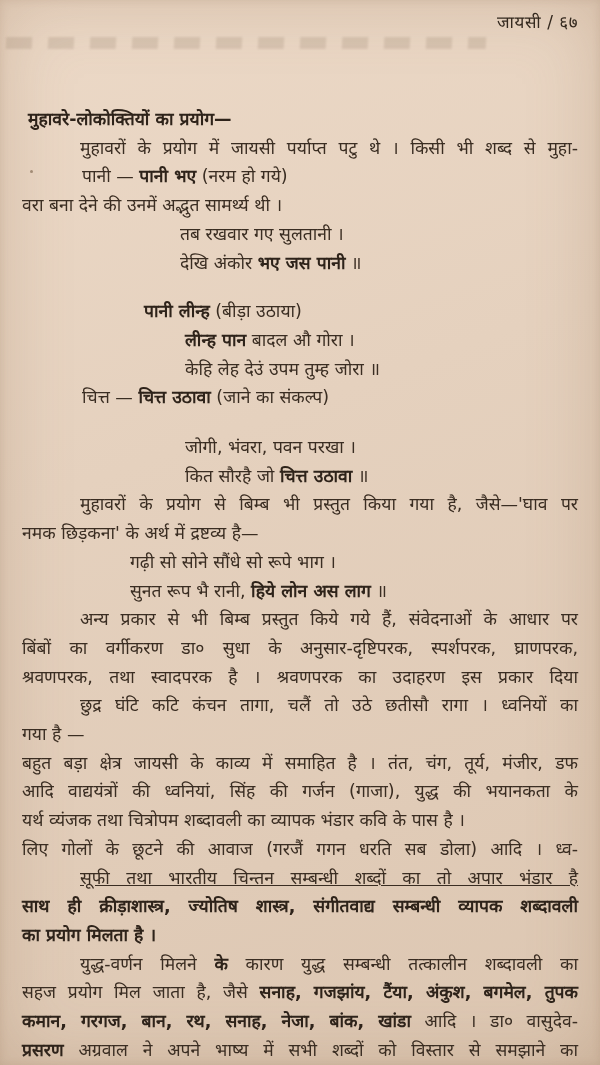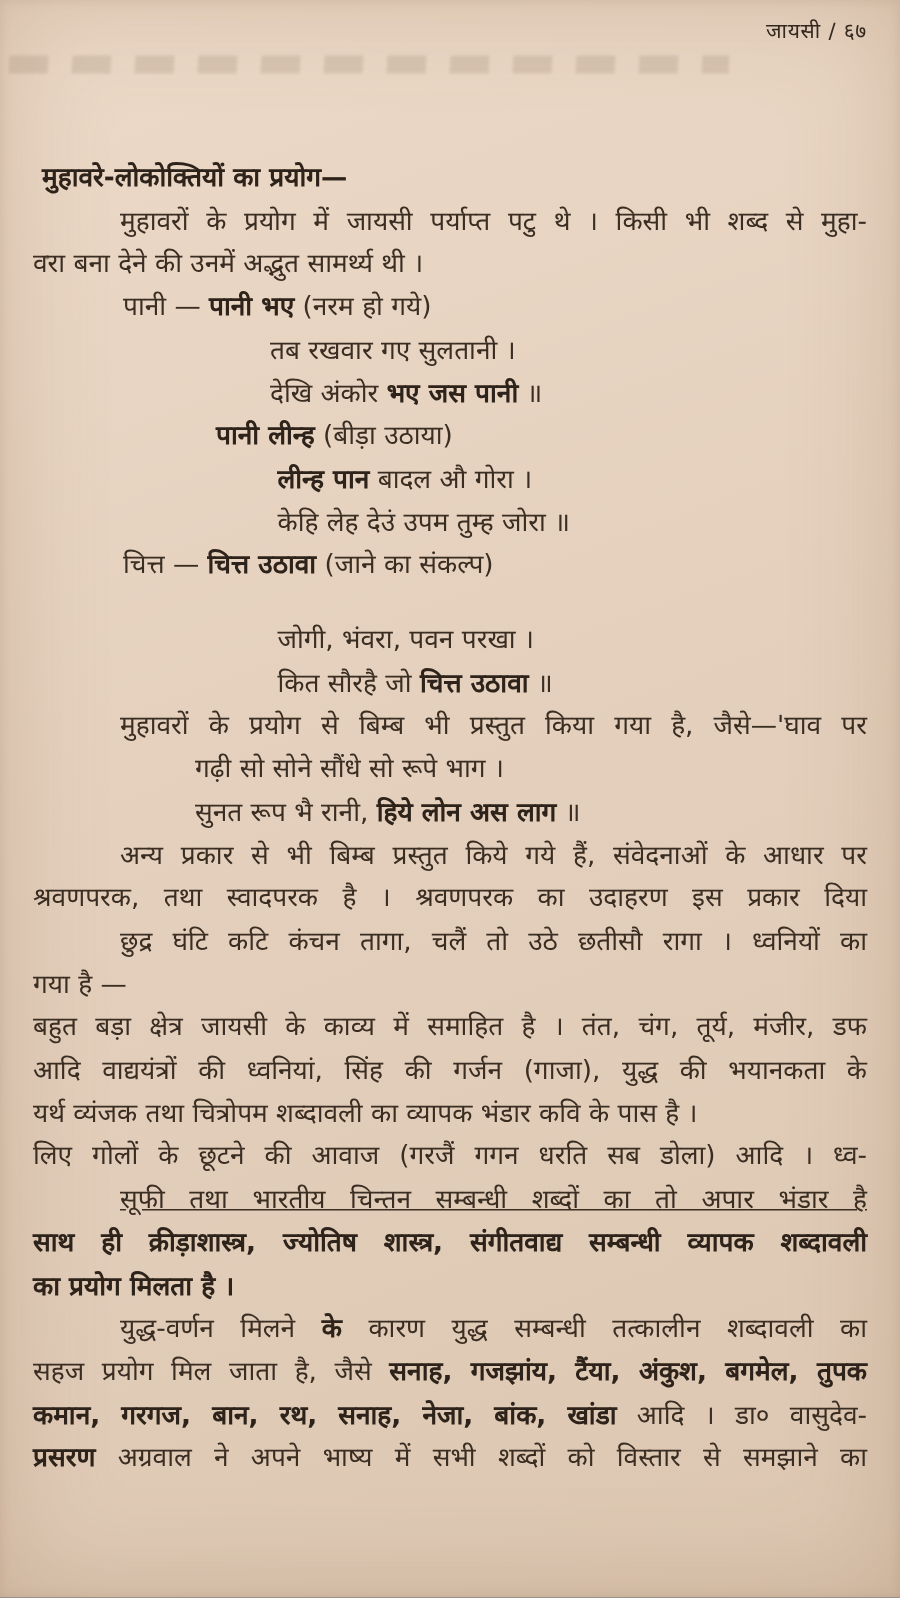--- a/index.html
+++ b/index.html
@@ -8,21 +8,21 @@
     width:600px; height:1065px;
     margin:0 auto;
     background: linear-gradient(160deg, #ecd9c7 0%, #e5d1be 40%, #e0cbb7 75%, #dcc6b1 100%);
     box-shadow: inset 0 0 70px rgba(146,110,78,0.28), inset 0 0 8px rgba(120,90,60,0.15);
     overflow:hidden;
     font-family:"DejaVu Sans", sans-serif;
     color:#3a2d22;
   }
   .running-head {
     position:absolute; top:10px; right:22px;
-    font-size:14px; letter-spacing:0.5px;
+    font-size:17px; letter-spacing:0.5px;
     color:#33281e;
   }
   .bleed {
     position:absolute; top:37px; left:6px;
     width:480px; height:12px;
     opacity:0.13; filter:blur(1.2px);
     background:repeating-linear-gradient(90deg,#5c452e 0 26px, transparent 26px 42px);
     transform:skewX(-3deg);
   }
   .margin-dot {
@@ -51,34 +51,36 @@
 
 <div class="page">
   <div class="running-head">
     <span>जायसी / ६७</span>
   </div>
   <div class="bleed"></div>
   <div class="margin-dot"></div>
   <div class="body-text" id="body-lines">
       <div class="line" style="padding-left: 6px; margin-top: 48px;"><span class="bold">मुहावरे-लोकोक्तियों का  प्रयोग—</span></div>
       <div class="line justify" style="padding-left: 58px;"><span>मुहावरों के प्रयोग में जायसी पर्याप्त पटु थे । किसी भी शब्द से मुहा-</span></div>
+      <div class="line" style="padding-left: 60px;"><span>पानी — </span><span class="bold">पानी भए</span><span> (नरम हो गये)</span></div>
       <div class="line"><span>वरा बना देने की उनमें अद्भुत सामर्थ्य  थी ।</span></div>
-      <div class="line" style="padding-left: 60px;"><span>पानी — </span><span class="bold">पानी भए</span><span> (नरम हो गये)</span></div>
       <div class="line" style="padding-left: 158px;"><span>तब रखवार गए  सुलतानी ।</span></div>
       <div class="line" style="padding-left: 158px;"><span>देखि अंकोर </span><span class="bold">भए जस पानी</span><span> ॥</span></div>
-      <div class="line" style="padding-left: 122px;"><span class="bold">पानी लीन्ह</span><span> (बीड़ा उठाया)</span></div>
+      <div class="line" style="padding-left: 122px; margin-top: 20px;"><span class="bold">पानी लीन्ह</span><span> (बीड़ा उठाया)</span></div>
       <div class="line" style="padding-left: 163px;"><span class="bold">लीन्ह पान</span><span> बादल औ  गोरा ।</span></div>
       <div class="line" style="padding-left: 163px;"><span>केहि लेह देउं उपम तुम्ह जोरा ॥</span></div>
       <div class="line" style="padding-left: 60px;"><span>चित्त — </span><span class="bold">चित्त उठावा</span><span> (जाने का संकल्प)</span></div>
       <div class="line" style="padding-left: 163px; margin-top: 21px;"><span>जोगी, भंवरा,  पवन  परखा ।</span></div>
       <div class="line" style="padding-left: 163px;"><span>कित सौरहै जो </span><span class="bold">चित्त उठावा</span><span> ॥</span></div>
       <div class="line justify" style="padding-left: 58px;"><span>मुहावरों के प्रयोग से बिम्ब भी प्रस्तुत किया गया है, जैसे—'घाव पर</span></div>
+      <div class="line"><span>नमक छिड़कना' के अर्थ में द्रष्टव्य है—</span></div>
       <div class="line" style="padding-left: 108px;"><span>गढ़ी सो सोने सौंधे सो  रूपे भाग ।</span></div>
       <div class="line" style="padding-left: 108px;"><span>सुनत रूप भै रानी, </span><span class="bold">हिये लोन अस लाग</span><span> ॥</span></div>
       <div class="line justify" style="padding-left: 58px;"><span>अन्य प्रकार से भी बिम्ब प्रस्तुत किये गये हैं, संवेदनाओं के आधार पर</span></div>
+      <div class="line justify"><span>बिंबों का वर्गीकरण डा० सुधा के अनुसार-दृष्टिपरक, स्पर्शपरक, घ्राणपरक,</span></div>
       <div class="line justify"><span>श्रवणपरक, तथा स्वादपरक है । श्रवणपरक का उदाहरण इस प्रकार दिया</span></div>
       <div class="line justify" style="padding-left: 58px;"><span>छुद्र घंटि कटि कंचन तागा, चलैं तो उठे छतीसौ रागा ।  ध्वनियों का</span></div>
       <div class="line"><span>गया है —</span></div>
       <div class="line justify"><span>बहुत बड़ा क्षेत्र जायसी के काव्य में समाहित है । तंत, चंग, तूर्य, मंजीर, डफ</span></div>
       <div class="line justify"><span>आदि वाद्ययंत्रों की ध्वनियां, सिंह की गर्जन (गाजा), युद्ध की भयानकता के</span></div>
       <div class="line"><span>यर्थ व्यंजक तथा चित्रोपम शब्दावली का व्यापक भंडार कवि के  पास है ।</span></div>
       <div class="line justify"><span>लिए गोलों के छूटने की आवाज (गरजैं गगन धरति सब डोला) आदि । ध्व-</span></div>
       <div class="line justify" style="padding-left: 58px; text-decoration: underline;"><span>सूफी तथा भारतीय चिन्तन सम्बन्धी शब्दों का तो अपार भंडार है</span></div>
       <div class="line justify"><span class="bold">साथ ही क्रीड़ाशास्त्र, ज्योतिष शास्त्र, संगीतवाद्य सम्बन्धी व्यापक शब्दावली</span></div>
       <div class="line"><span class="bold">का प्रयोग मिलता है ।</span></div>

